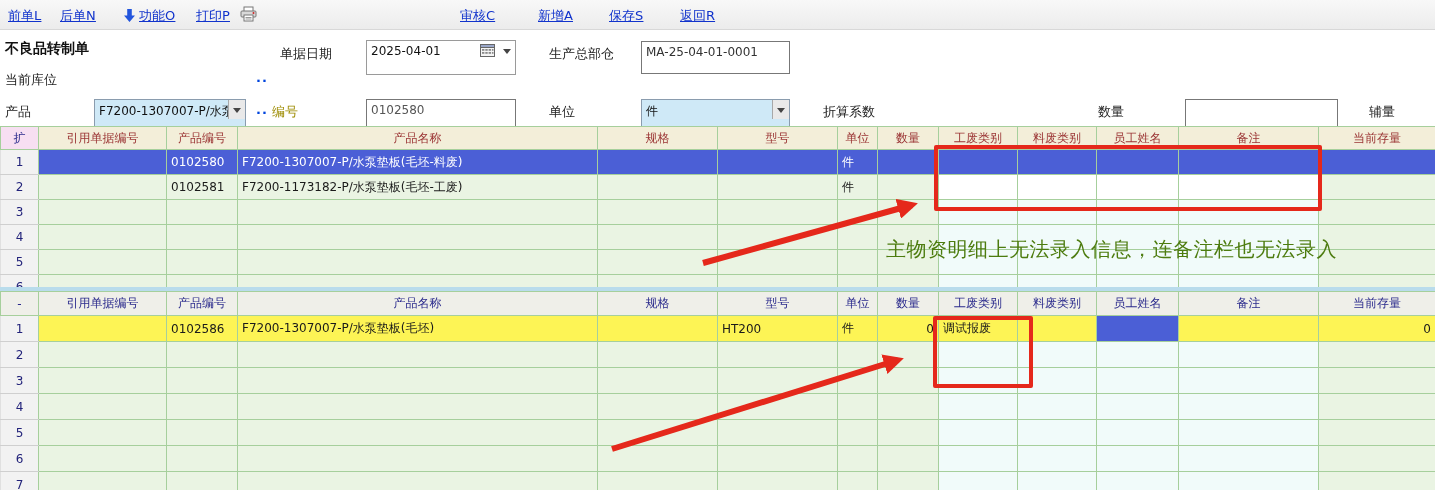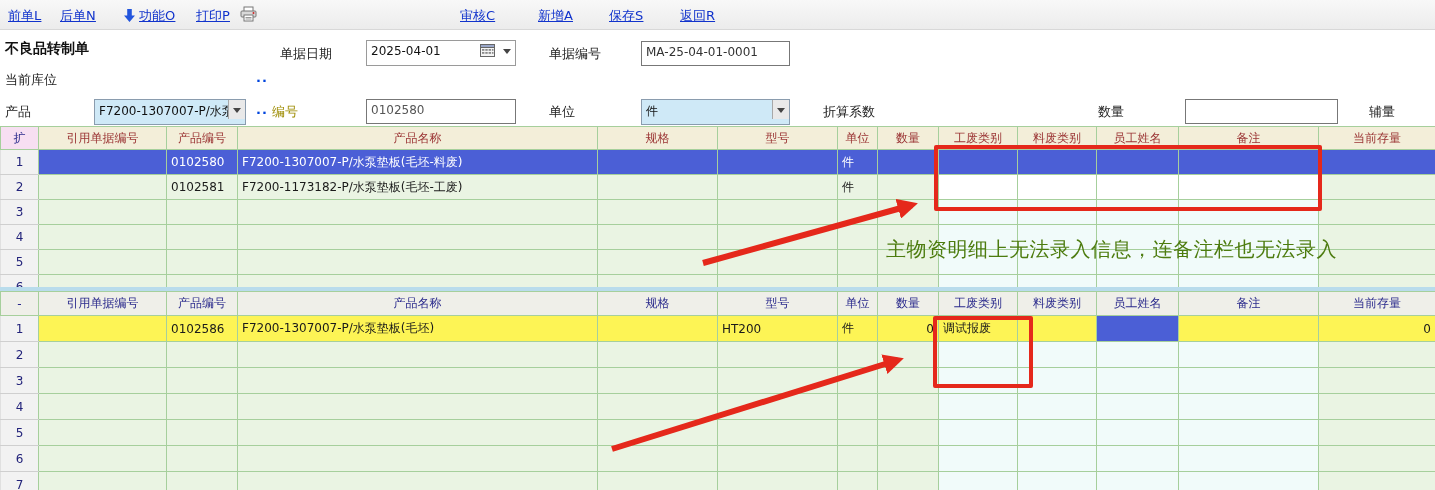--- a/index.html
+++ b/index.html
@@ -21,23 +21,23 @@
     background:linear-gradient(#f8f8f8,#ececec);border-bottom:1px solid #d8d8d8;}
   .tb{position:absolute;top:7px;font-size:13px;color:var(--tbblue);cursor:pointer;white-space:nowrap;text-decoration:underline;}
   .tb u{text-decoration:underline;}
   .tb .ico{display:inline-block;vertical-align:-2px;margin-right:4px;}
 
   
   .form-area{position:absolute;left:0;top:30px;width:1435px;height:96px;background:#fff;}
   .ftitle{position:absolute;left:5px;top:10px;font-size:14px;font-weight:bold;color:#111;}
   .flabel{position:absolute;font-size:13px;color:#222;white-space:nowrap;}
   .flabel.olive{color:#9d8b00;}
-  .tinput{position:absolute;height:25px;border:1px solid #777;background:#fff;
+  .tinput{position:absolute;height:33px;border:1px solid #777;background:#fff;
     font-size:12px;color:#333;padding:3px 3px 0 4px;overflow:hidden;white-space:nowrap;}
-  .combo{position:absolute;height:26px;border:1px solid #8a9cae;background:#cfe9f7;
+  .combo{position:absolute;height:35px;border:1px solid #8a9cae;background:#cfe9f7;
     font-size:12px;color:#111;padding:3px 18px 0 4px;overflow:hidden;white-space:nowrap;}
   .combo .btn{position:absolute;right:0;top:0;width:17px;height:19px;background:#e9e9e9;
     border-left:1px solid #a8a8a8;}
   .tri{position:absolute;right:4px;top:8px;width:0;height:0;
     border-left:4px solid transparent;border-right:4px solid transparent;border-top:5px solid #444;}
   .combo.date{background:#fff;border:1px solid #9a9a9a;padding-right:40px;}
   .cal-icon{position:absolute;right:20px;top:2px;}
   .dots{position:absolute;font-size:13px;font-weight:bold;color:#0044dd;cursor:pointer;letter-spacing:1px;}
 
   
@@ -118,21 +118,21 @@
             <rect x="2" y="9" width="2.4" height="1.8"></rect>
               <rect x="5.3" y="9" width="2.4" height="1.8"></rect>
               <rect x="8.6" y="9" width="2.4" height="1.8"></rect>
               <rect x="11.9" y="9" width="1.6" height="1.8"></rect>
           </g>
         </svg>
       </span>
       <span class="tri"></span>
     </div>
 
-    <span class="flabel" style="left:549px;top:15px">单据编号</span>
+    <span class="flabel" style="left:549px;top:15px">生产总部仓</span>
     <div class="tinput" style="left:641px;top:11px;width:149px"><span>MA-25-04-01-0001</span></div>
 
     <span class="flabel" style="left:5px;top:41px">当前库位</span>
     <span class="dots" style="left:256px;top:40px">..</span>
 
     <span class="flabel" style="left:5px;top:73px">产品</span>
     <div class="combo" style="left:94px;top:69px;width:152px">
       <span>F7200-1307007-P/水泵垫</span>
       <span class="btn">
           <span class="tri"></span>

